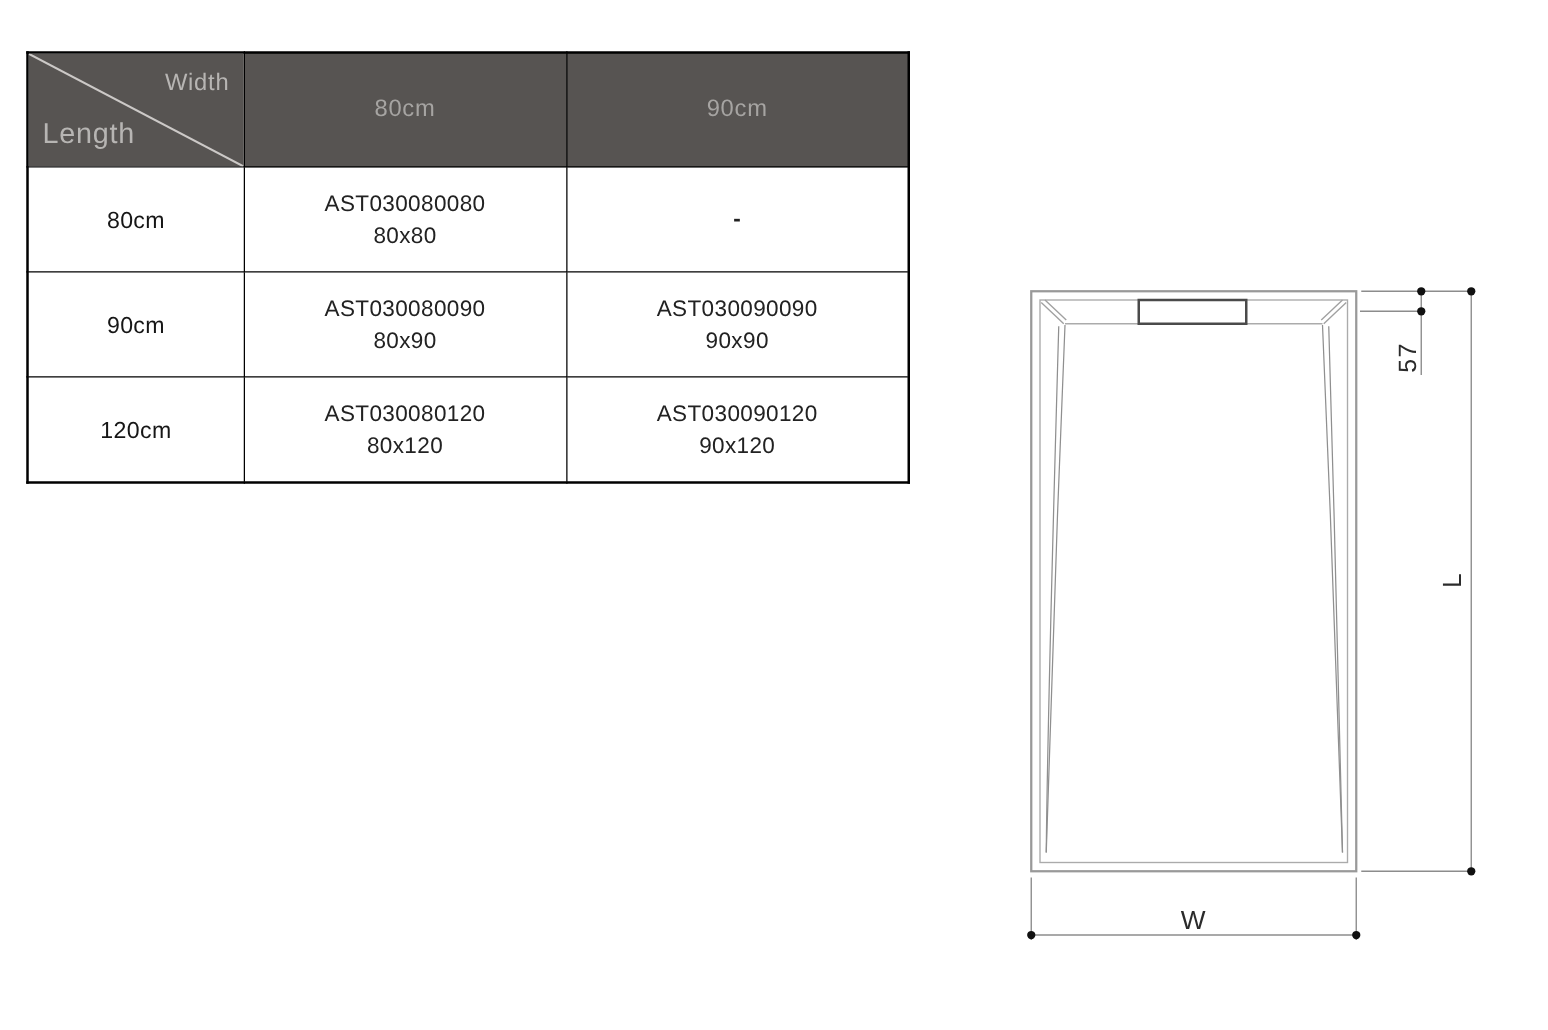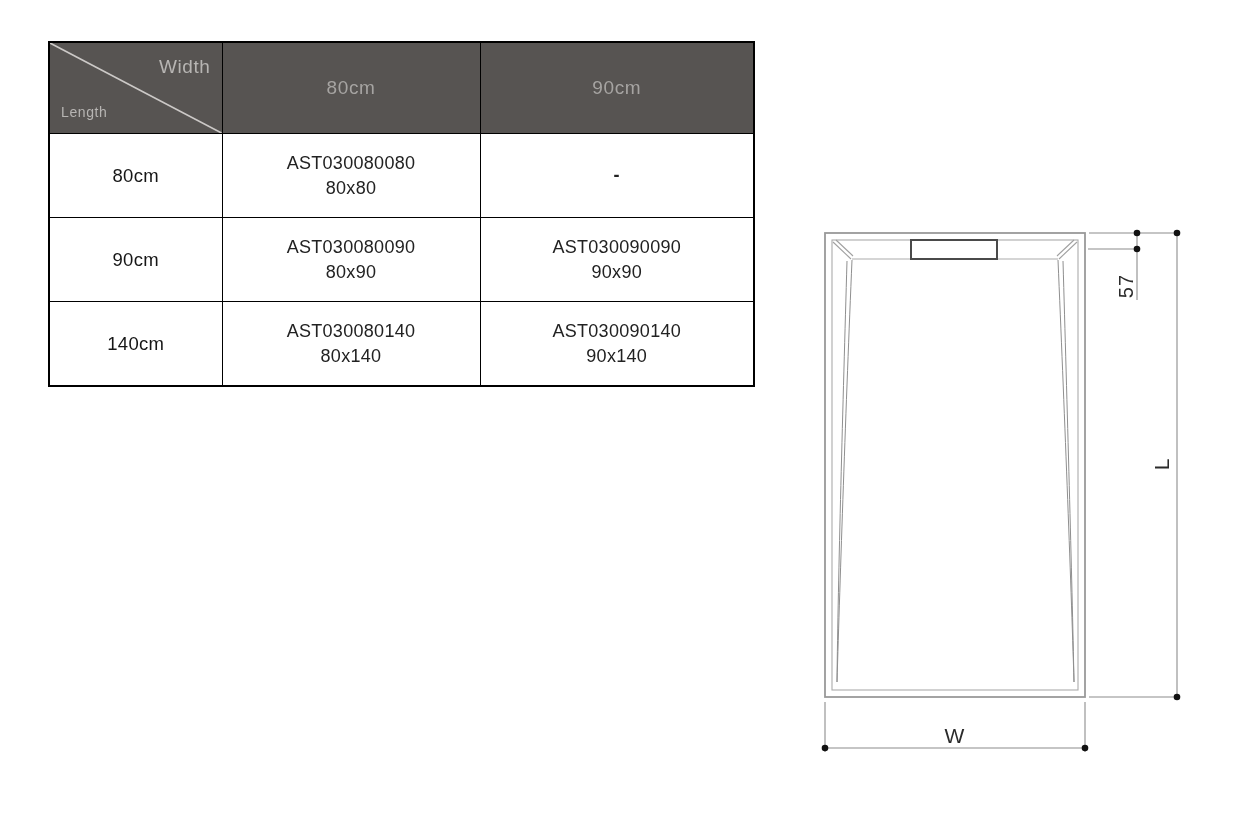--- a/index.html
+++ b/index.html
@@ -1,29 +1,29 @@
 <!DOCTYPE html>
 <html><head>
 <meta charset="utf-8">
 <style>
   html,body{margin:0;padding:0;background:#fff;}
   .page{position:relative;width:1238px;height:824px;background:#ffffff;overflow:hidden;
         font-family:"Liberation Sans", sans-serif;}
 
   
-  .table-wrap{position:absolute;left:48px;top:41px;width:579px;}
+  .table-wrap{position:absolute;left:21px;top:41px;width:579px;}
   table{border-collapse:collapse;table-layout:fixed;width:705px;border:2px solid #000;}
   th,td{border:1.5px solid #000;padding:0;margin:0;}
   thead th{background:#575452;height:90px;vertical-align:middle;}
   .colh{color:#a6a4a2;font-size:19px;font-weight:300;letter-spacing:.6px;text-align:center;}
   .corner{position:relative;}
   .corner svg{position:absolute;left:0;top:0;width:100%;height:100%;display:block;}
   .corner-top{position:absolute;top:13px;right:11px;color:#b7b5b3;font-size:19px;
               font-weight:300;letter-spacing:.6px;}
-  .corner-bottom{position:absolute;bottom:13px;left:11px;color:#b7b5b3;font-size:14px;
+  .corner-bottom{position:absolute;bottom:13px;left:11px;color:#b7b5b3;font-size:23px;
               font-weight:300;letter-spacing:.6px;}
   tbody th,tbody td{height:83px;background:#fff;vertical-align:middle;}
   .rowh{font-size:18.5px;font-weight:400;color:#161616;text-align:center;letter-spacing:.3px;}
   td{text-align:center;}
   .code,.size{font-size:18px;color:#222;line-height:1.35;letter-spacing:.3px;}
   .dash{font-weight:700;}
   .size:empty{display:none;}
 
   
   .drawing{position:absolute;left:790px;top:220px;width:430px;height:560px;}
@@ -71,28 +71,28 @@
             <td>
               <div class="code">AST030080090</div>
               <div class="size">80x90</div>
             </td>
             <td>
               <div class="code">AST030090090</div>
               <div class="size">90x90</div>
             </td>
           </tr>
           <tr>
-            <th class="rowh">140cm</th>
+            <th class="rowh">120cm</th>
             <td>
-              <div class="code">AST030080140</div>
-              <div class="size">80x140</div>
+              <div class="code">AST030080120</div>
+              <div class="size">80x120</div>
             </td>
             <td>
-              <div class="code">AST030090140</div>
-              <div class="size">90x140</div>
+              <div class="code">AST030090120</div>
+              <div class="size">90x120</div>
             </td>
           </tr>
         </tbody>
     </table>
   </div>
 
   <svg class="drawing" viewBox="0 0 430 560">
 
     <rect x="35" y="13" width="260" height="464" fill="none" stroke="#999" stroke-width="1.8"></rect>
 

